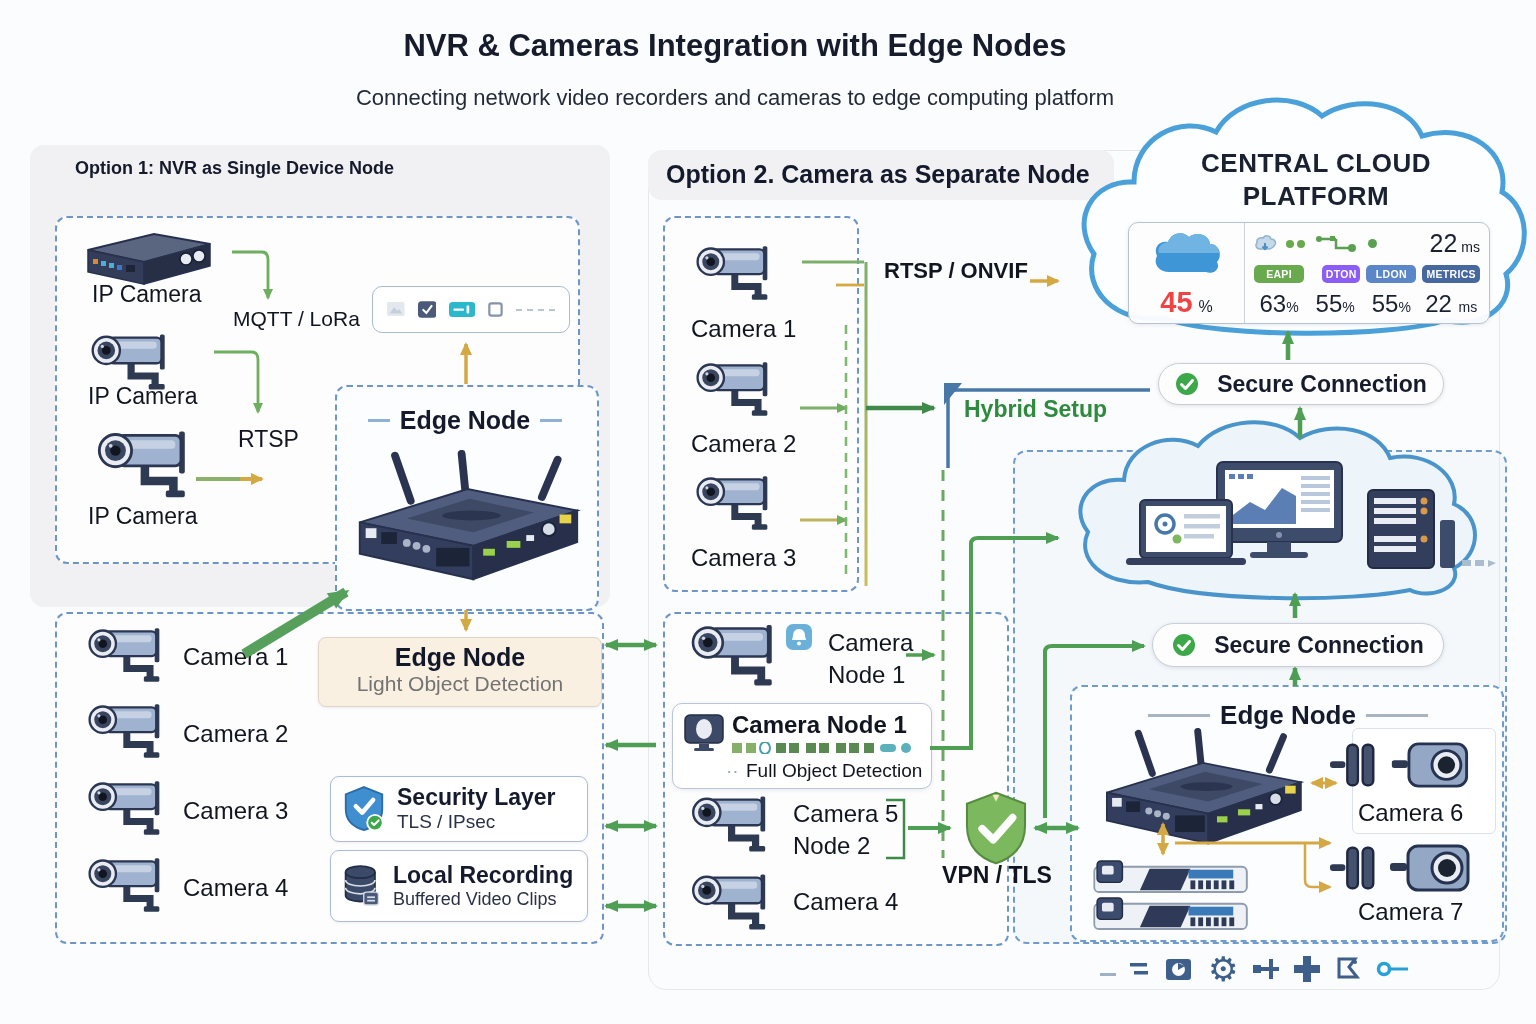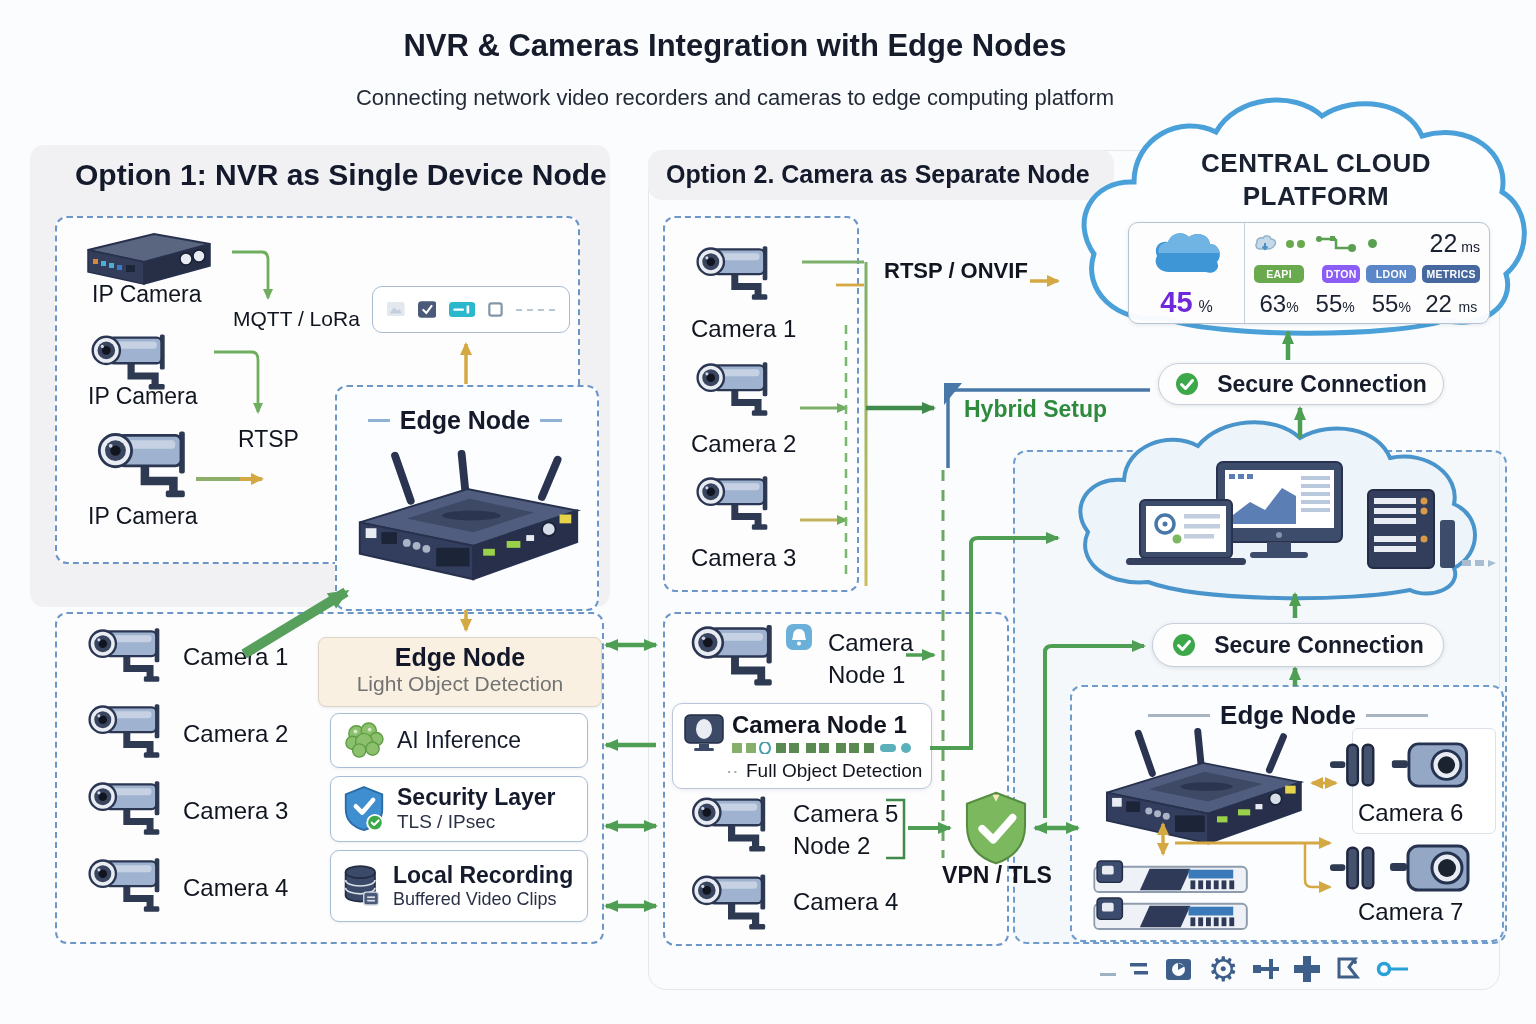--- a/index.html
+++ b/index.html
@@ -2,42 +2,42 @@
 <html><head>
 <meta charset="utf-8">
 <style>
   html,body{margin:0;padding:0;background:#fff;}
   body{font-family:"Liberation Sans","DejaVu Sans",sans-serif;color:#12182a;}
   .canvas{position:relative;width:1536px;height:1024px;background:#fbfcfd;overflow:hidden;}
   .abs{position:absolute;}
   .t-title{font-size:31px;font-weight:bold;color:#161c2c;text-align:center;}
   .t-sub{font-size:22px;color:#242b38;text-align:center;}
   .panel-gray{background:#f1f1f4;border-radius:14px;}
-  .opt-title{font-size:30px;font-weight:bold;color:#141a2b;}
+  .opt-title{font-size:18px;font-weight:bold;color:#141a2b;}
   .dashed-blue{border:2.5px dashed #6d96c8;border-radius:12px;}
   .lbl{color:#10151f;white-space:nowrap;}
   .t24{font-size:24px;font-weight:500;}
   .t23{font-size:23px;font-weight:500;}
   .t21{font-size:21px;}
   .t19{font-size:19px;}
   .widgetbar{background:#fff;border:1.5px solid #a8bccd;border-radius:10px;display:flex;align-items:center;gap:13px;padding:0 14px;box-sizing:border-box;}
   .edge-hd{display:flex;align-items:center;justify-content:center;gap:10px;}
   .hline{display:inline-block;height:2.5px;background:#8fb2d4;}
   .hline-gray{display:inline-block;height:2.5px;background:#a9b4c2;}
   .edgecard-hd{background:#f9f0e1;border:1px solid #ddd5c5;border-radius:8px;text-align:center;box-shadow:0 1px 3px rgba(60,70,90,.10);}
   .fcard{background:#fff;border:1.5px solid #a9bdd8;border-radius:9px;display:flex;align-items:center;gap:12px;padding:0 0 0 12px;box-sizing:border-box;box-shadow:0 1px 3px rgba(60,70,90,.08);}
   .fcol{display:flex;flex-direction:column;line-height:1.12;}
   .fmain{font-size:23px;font-weight:bold;color:#151b2c;}
   .fsub{font-size:19px;color:#2a3146;}
   .whitecard{background:#fff;border:1.5px solid #b9c6da;border-radius:10px;box-shadow:0 1px 4px rgba(60,70,90,.10);}
   .badge-pill{background:#fdfdfe;border:1.5px solid #c8cfd8;border-radius:22px;display:flex;align-items:center;justify-content:center;gap:18px;box-shadow:0 1px 4px rgba(60,70,90,.14);}
   .badge-pill span{font-size:23px;font-weight:600;color:#161c2c;}
   .statcard{background:rgba(253,253,254,.96);border:1.5px solid #b6c3d2;border-radius:10px;display:flex;box-shadow:0 1px 4px rgba(60,80,110,.12);}
   .statleft{width:116px;border-right:1.5px solid #c7d1da;display:flex;flex-direction:column;align-items:center;justify-content:space-between;padding:7px 0 4px;box-sizing:border-box;}
-  .statval{font-size:29px;font-weight:bold;color:#6d28d9;}
+  .statval{font-size:29px;font-weight:bold;color:#ef4444;}
   .statunit{font-size:16px;font-weight:500;color:#1a2130;}
   .mbadge{color:#fff;font-size:10.5px;font-weight:bold;border-radius:5px;padding:3px 0;text-align:center;letter-spacing:.3px;}
   .mval{font-size:24px;font-weight:500;color:#1a2130;text-align:center;}
   .munit{font-size:14px;font-weight:500;}
   .cloudtxt{font-size:26px;font-weight:bold;color:#1a2130;text-align:center;letter-spacing:.5px;}
   .greentxt{font-size:23px;font-weight:600;color:#2e8b3d;}
   .c6panel{background:#fff;border:1px solid #dce2e8;border-radius:6px;}
   .footrow{display:flex;align-items:center;gap:15px;color:#3e5f8a;}
 </style>
 </head>
@@ -241,26 +241,20 @@
     </svg>
   <div class="abs lbl t24" style="left:183px;top:797px;z-index:2;">Camera 3</div>
   <svg class="abs" style="left:78px;top:852px;z-index:2;" width="110" height="62" viewBox="0 0 120 80">
       <use href="#s-cam"></use>
     </svg>
   <div class="abs lbl t24" style="left:183px;top:874px;z-index:2;">Camera 4</div>
 
   <div class="abs edgecard-hd" style="left:318px;top:637px;width:282px;height:68px;z-index:2;">
     <div style="font-size:25px;font-weight:bold;margin-top:5px;">Edge Node</div>
     <div style="font-size:21px;color:#737373;">Light Object Detection</div>
-  </div>
-  <div class="abs fcard" style="left:330px;top:713px;width:258px;height:55px;z-index:2;">
-    <svg width="42" height="38" viewBox="0 0 44 40">
-        <use href="#s-brain"></use>
-      </svg>
-    <span class="fmain" style="font-weight:500;">AI Inference</span>
   </div>
   <div class="abs fcard" style="left:330px;top:776px;width:258px;height:66px;z-index:2;">
     <svg width="42" height="48" viewBox="0 0 46 52">
         <use href="#s-shieldblue"></use>
       </svg>
     <span class="fcol">
       <span class="fmain">Security Layer</span>
       <span class="fsub">TLS / IPsec</span>
     </span>
   </div>

